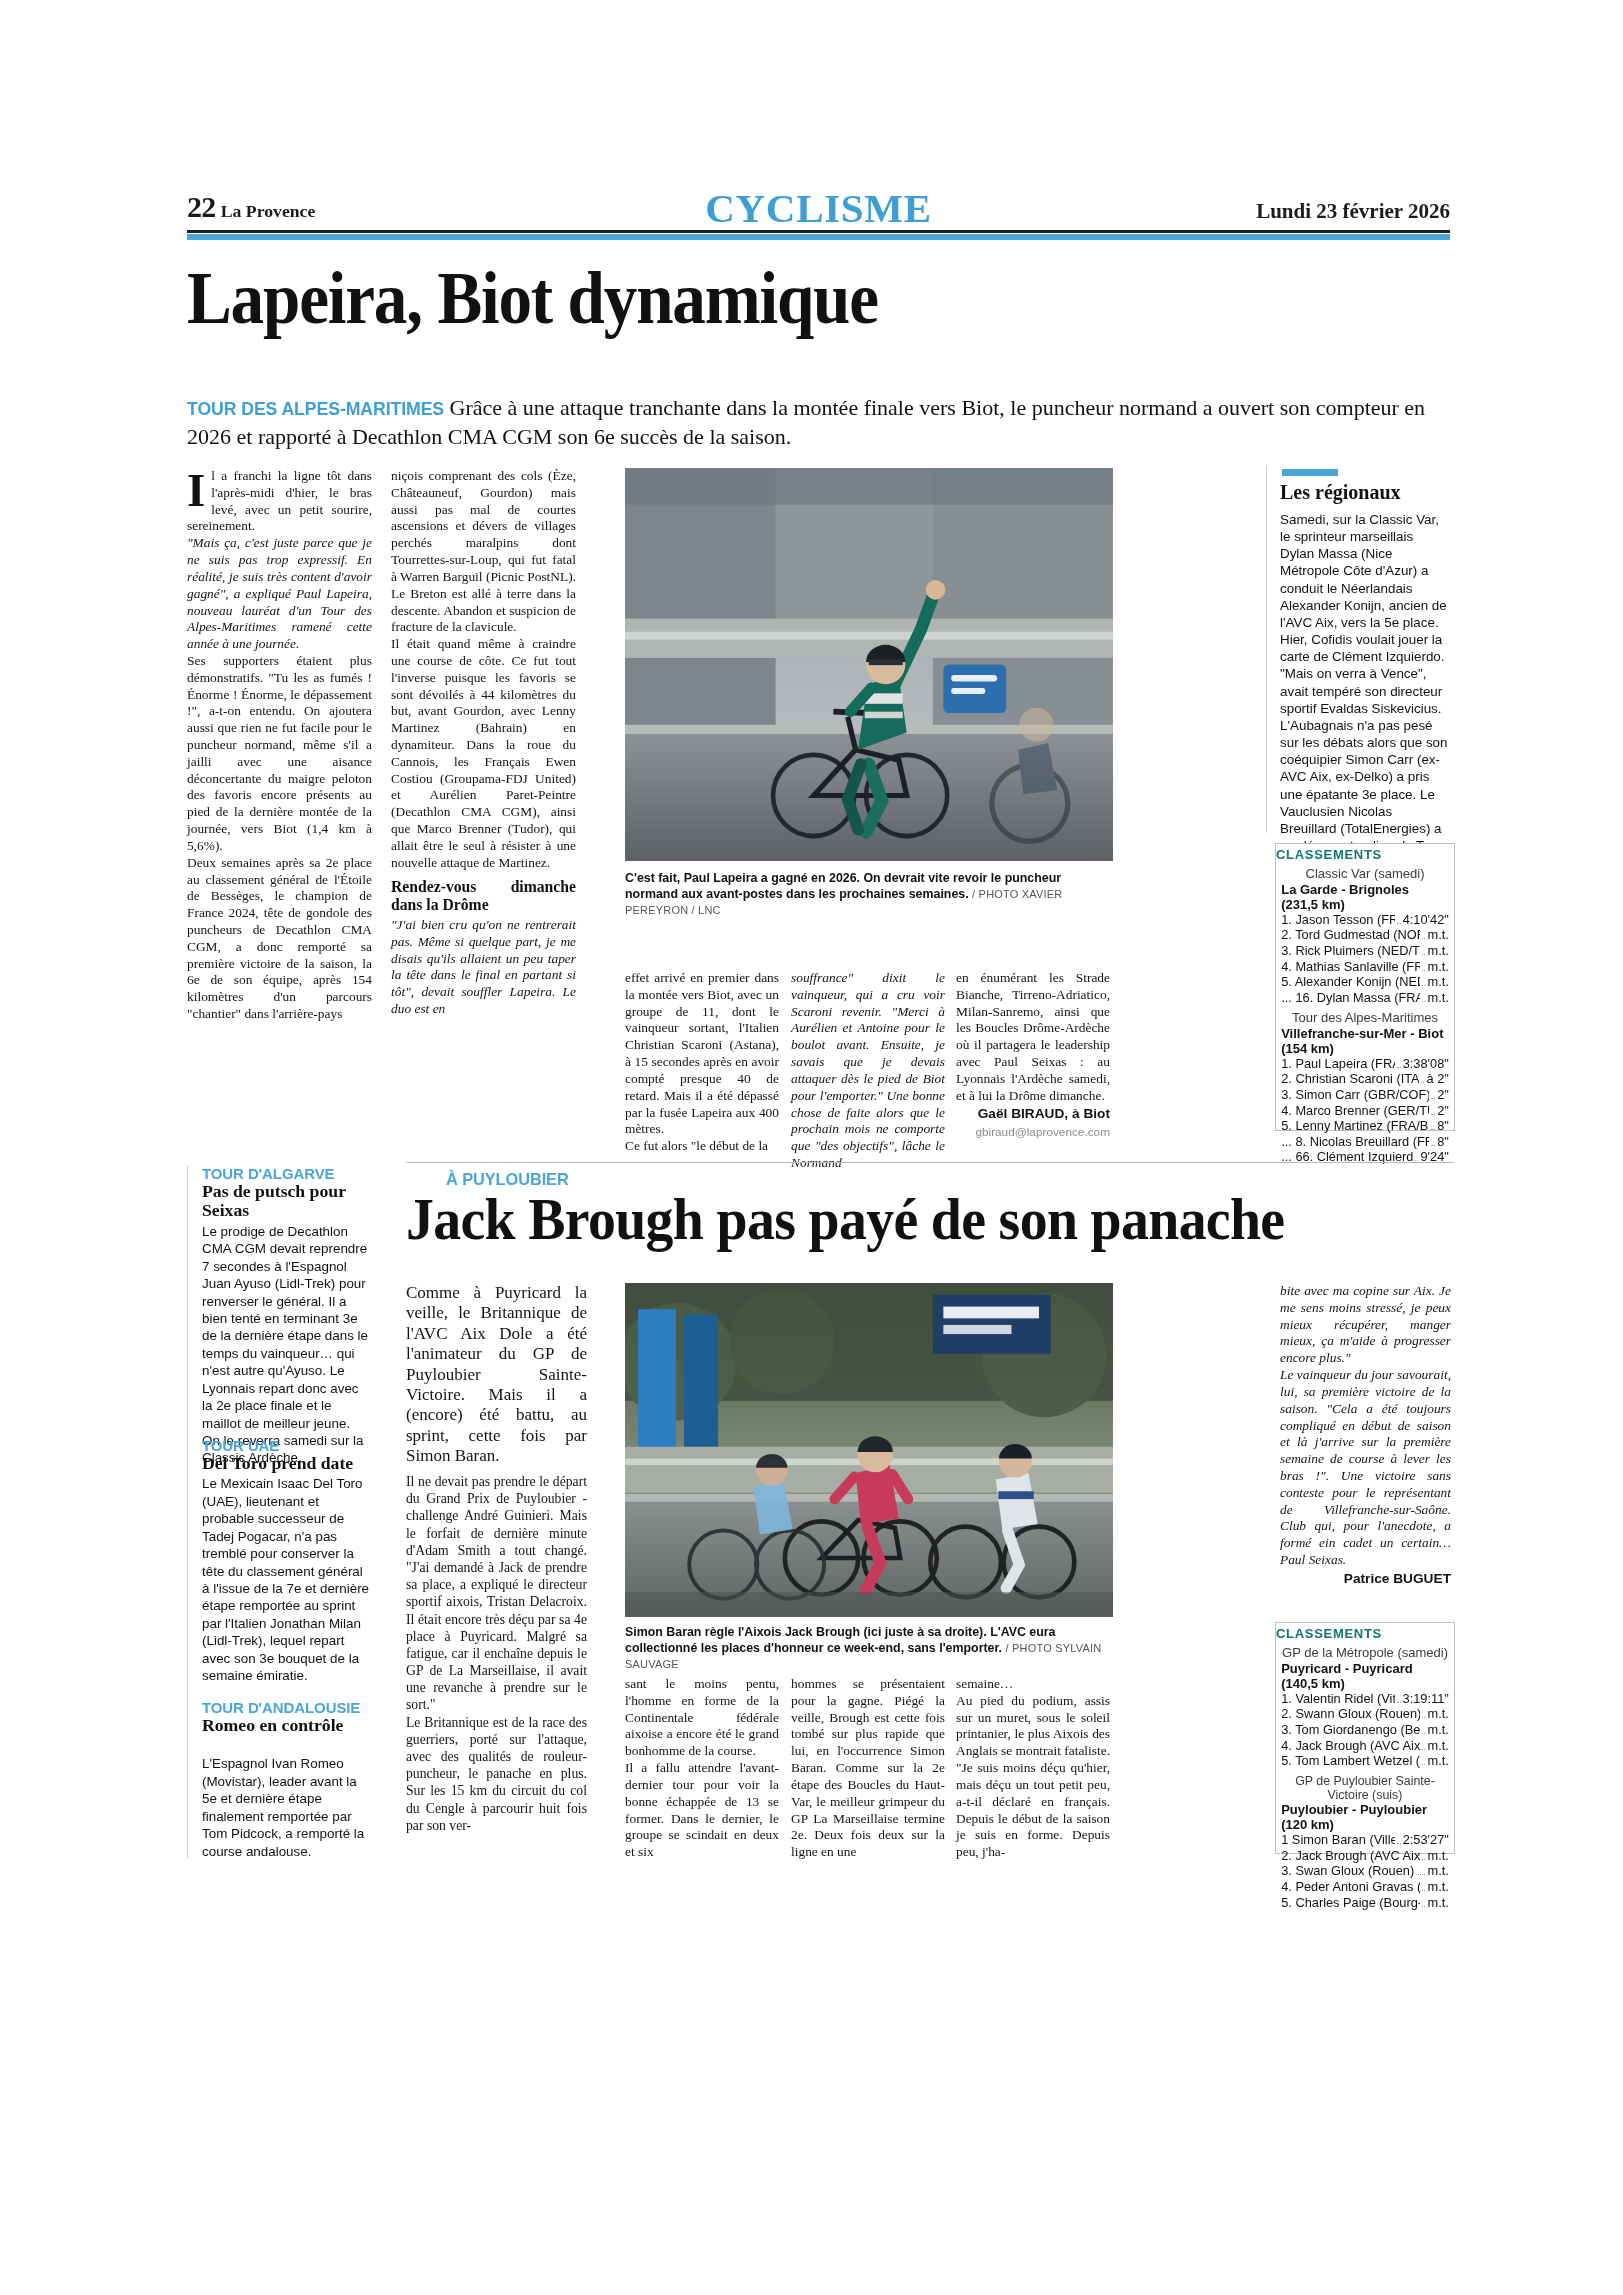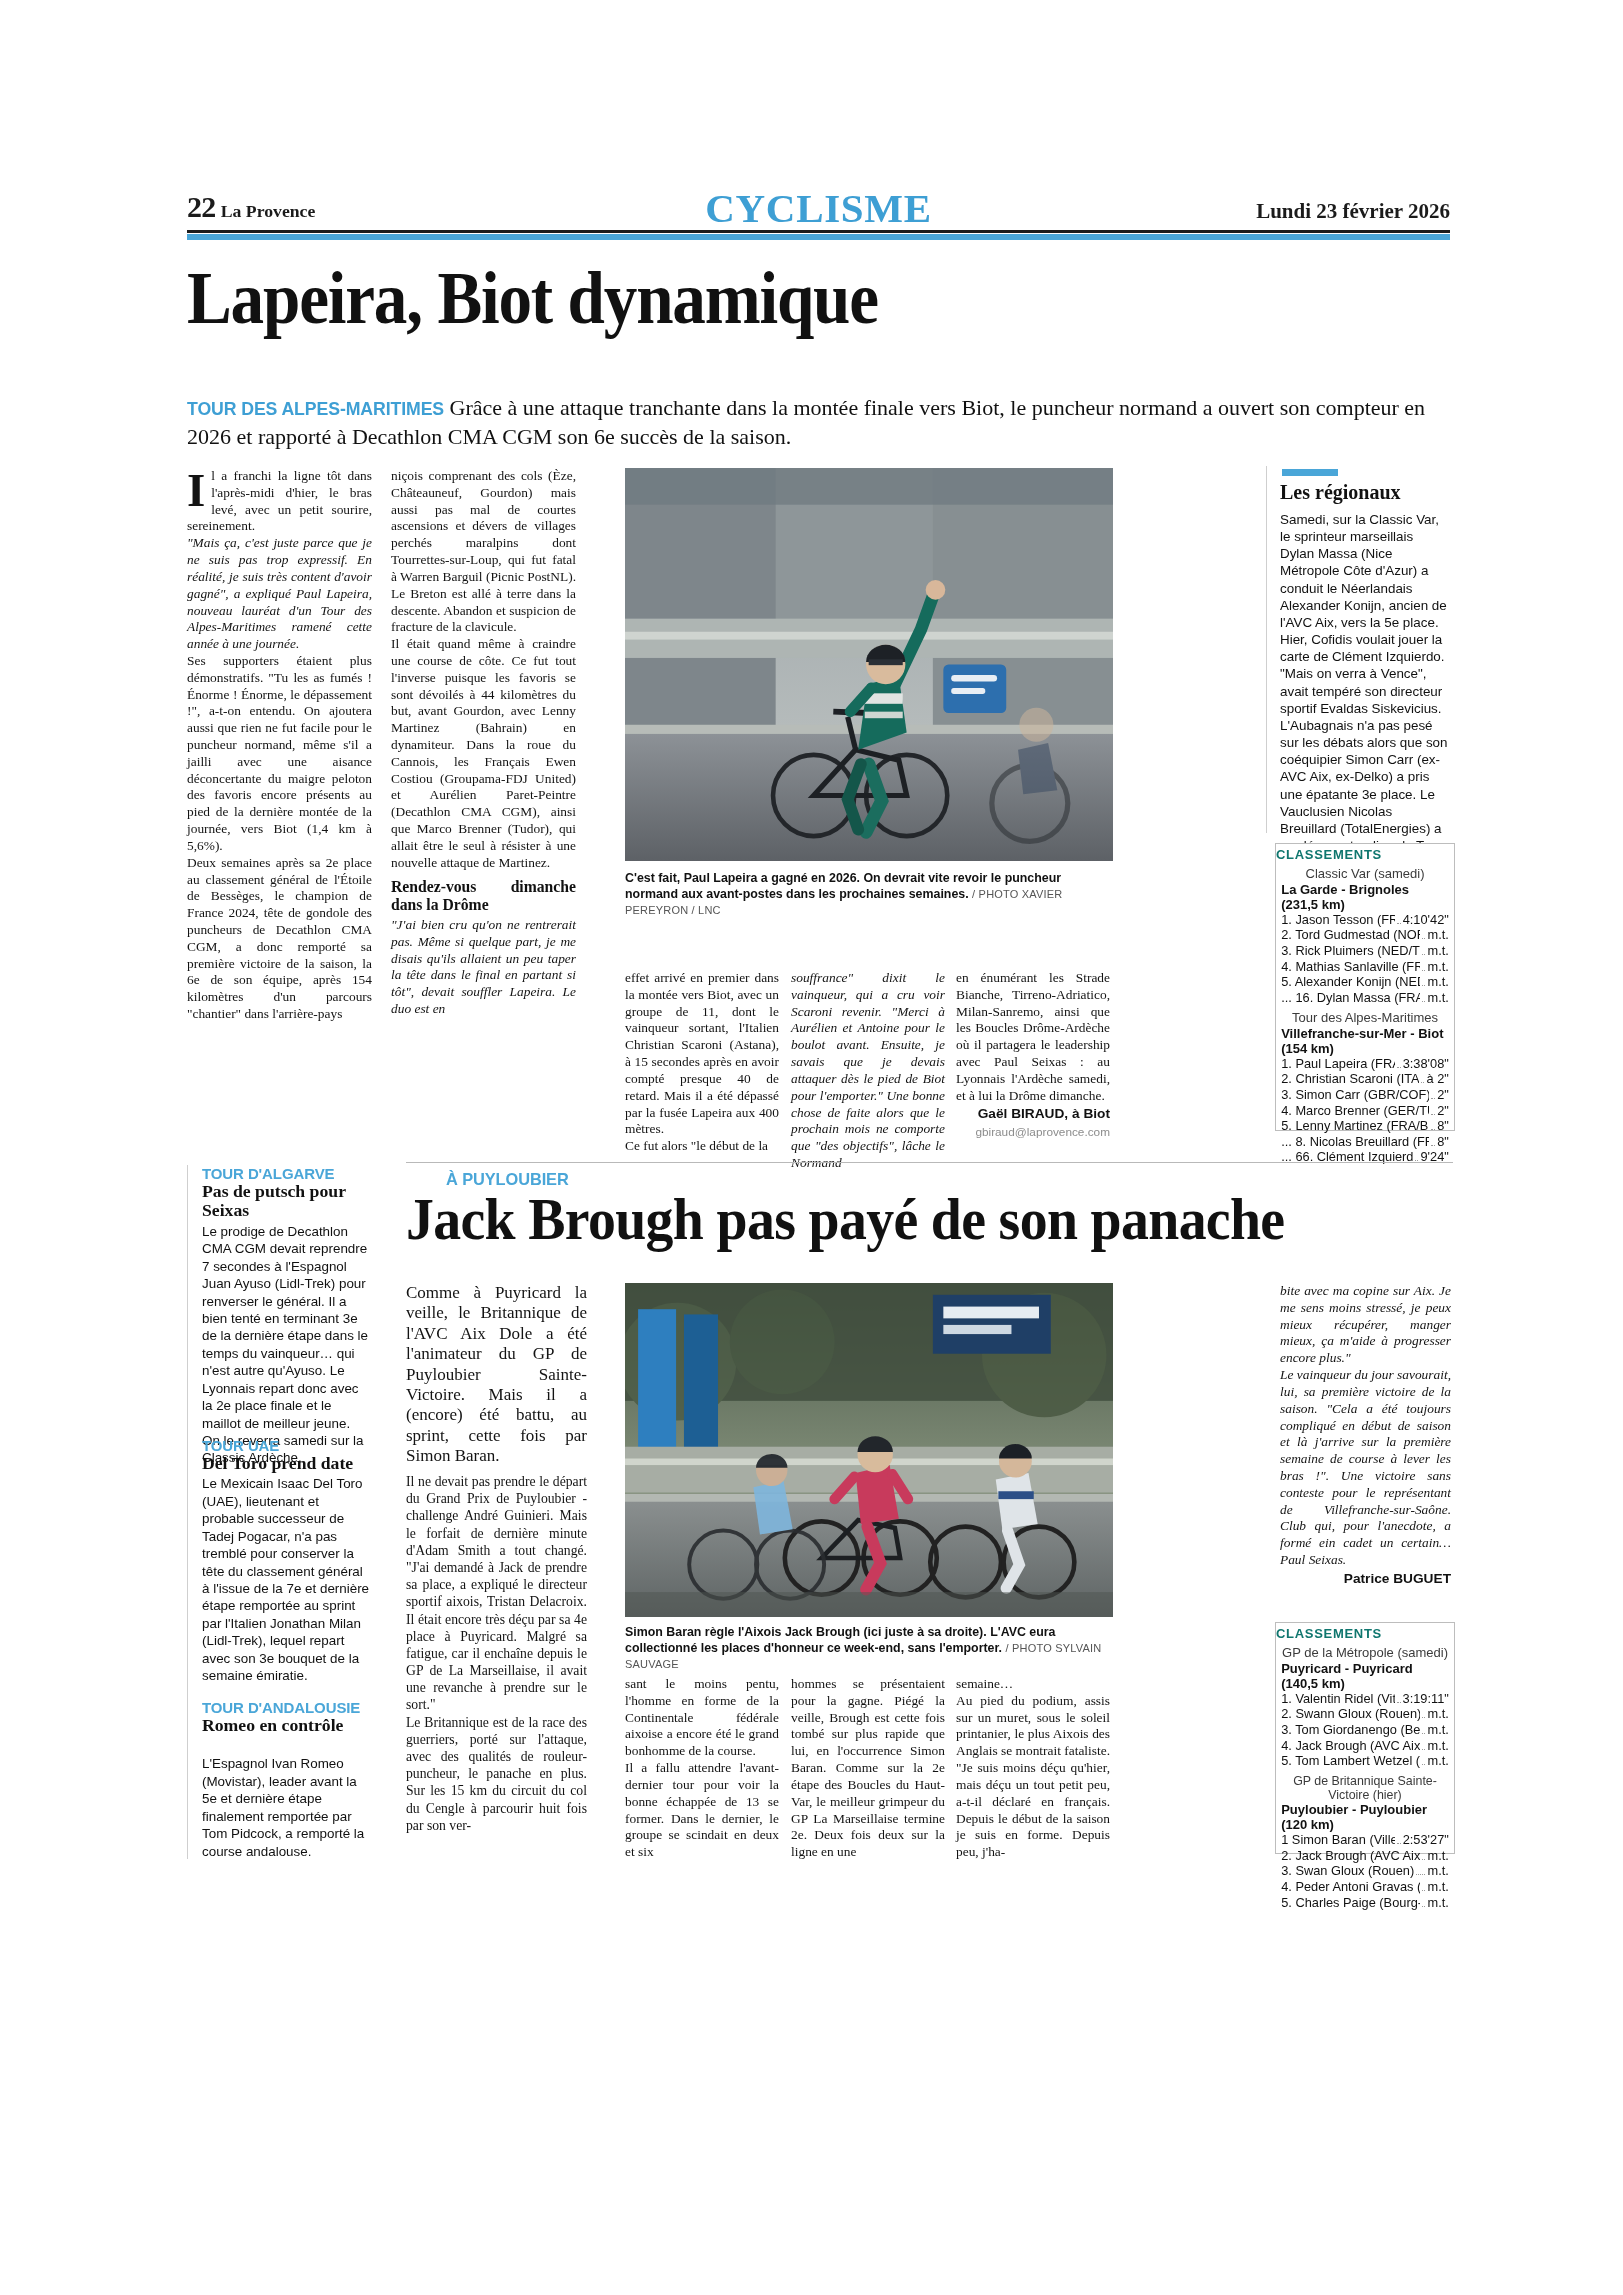--- a/index.html
+++ b/index.html
@@ -424,21 +424,21 @@
             <span class="cls-time">m.t.</span>
           </div>
       <div class="cls-row">
             <span class="cls-name">5. Tom Lambert Wetzel (Villefranche)</span>
             <span class="cls-dots"></span>
             <span class="cls-time">m.t.</span>
           </div>
     </div>
 
     <div style="padding:0 5.2px;">
-      <div class="cls-event" style="font-size:12.4px;">GP de Britannique Sainte-Victoire (hier)</div>
+      <div class="cls-event" style="font-size:12.4px;">GP de Puyloubier Sainte-Victoire (suis)</div>
       <div class="cls-stage">Puyloubier - Puyloubier (120 km)</div>
       <div class="cls-row">
             <span class="cls-name">1 Simon Baran (Villefranche)</span>
             <span class="cls-dots"></span>
             <span class="cls-time">2:53'27"</span>
           </div>
       <div class="cls-row">
             <span class="cls-name">2. Jack Brough (AVC Aix Dole)</span>
             <span class="cls-dots"></span>
             <span class="cls-time">m.t.</span>

